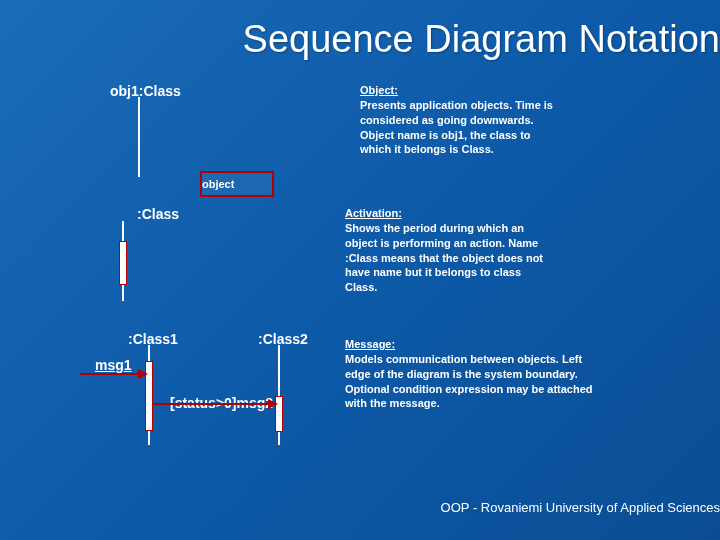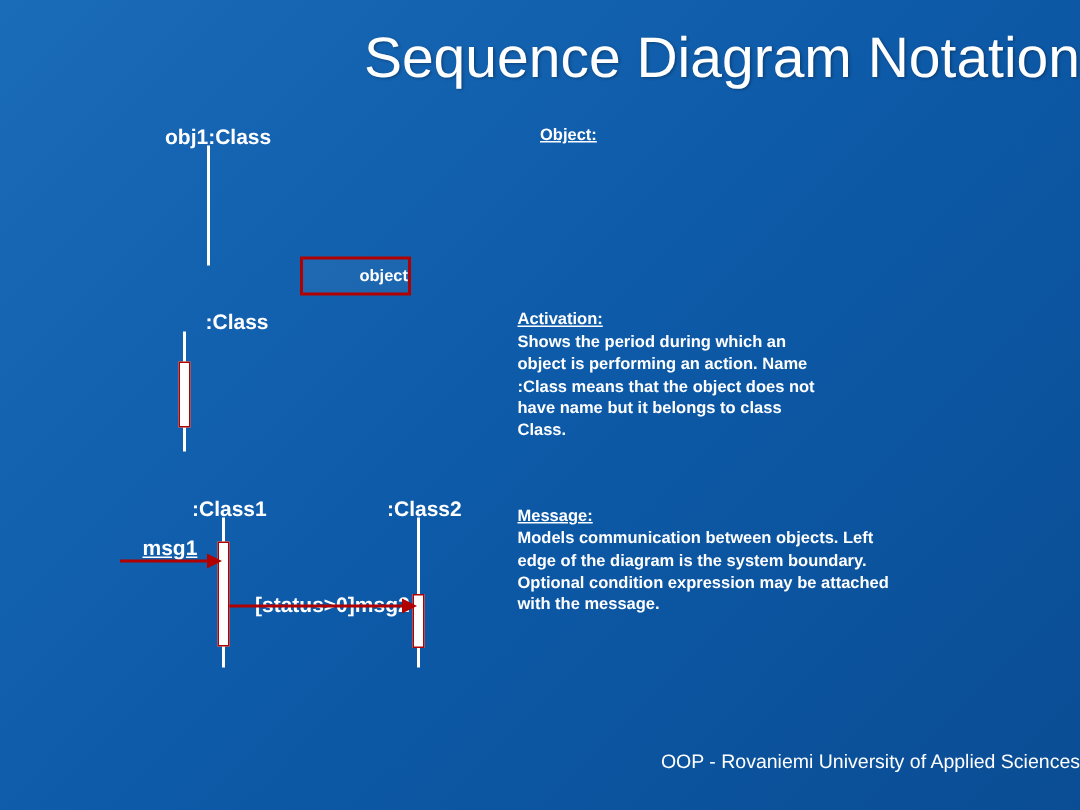--- a/index.html
+++ b/index.html
@@ -45,21 +45,21 @@
     width: 8px;
     background: #fff;
     border: 1px solid #b00000;
   }
   .box-object {
     position: absolute;
     border: 2px solid #b00000;
     background: rgba(255,255,255,0.05);
     display: flex;
     align-items: center;
-    justify-content: flex-end;
+    justify-content: flex-start;
     font-size: 11px;
     font-weight: bold;
   }
   .arrow-line {
     position: absolute;
     height: 2px;
     background: #b00000;
   }
   .arrow-head-right {
     position: absolute;
@@ -86,20 +86,21 @@
 
   <div class="diag-label" style="left:110px; top:22px;">obj1:Class</div>
   <div class="lifeline" style="left:138px; top:36px; height:80px;"></div>
 
   <div class="box-object" style="left:200px; top:110px; width:74px; height:26px;">
     <span>object</span>
   </div>
 
   <div class="desc" style="left:360px; top:22px; width:200px;">
     <span class="head">Object:</span>
+    <span>Presents application objects. Time is considered as going downwards. Object name is obj1, the class to which it belongs is Class.</span>
   </div>
 
   <div class="diag-label" style="left:105px; top:145px;margin-left:32px;">:Class</div>
   <div class="lifeline" style="left:122px; top:160px; height:80px;"></div>
   <div class="activation" style="left:119px; top:180px; height:44px;"></div>
 
   <div class="desc" style="left:345px; top:145px; width:210px;">
     <span class="head">Activation:</span>
     <span>Shows the period during which an object is performing an action. Name :Class means that the object does not have name but it belongs to class Class.</span>
   </div>

